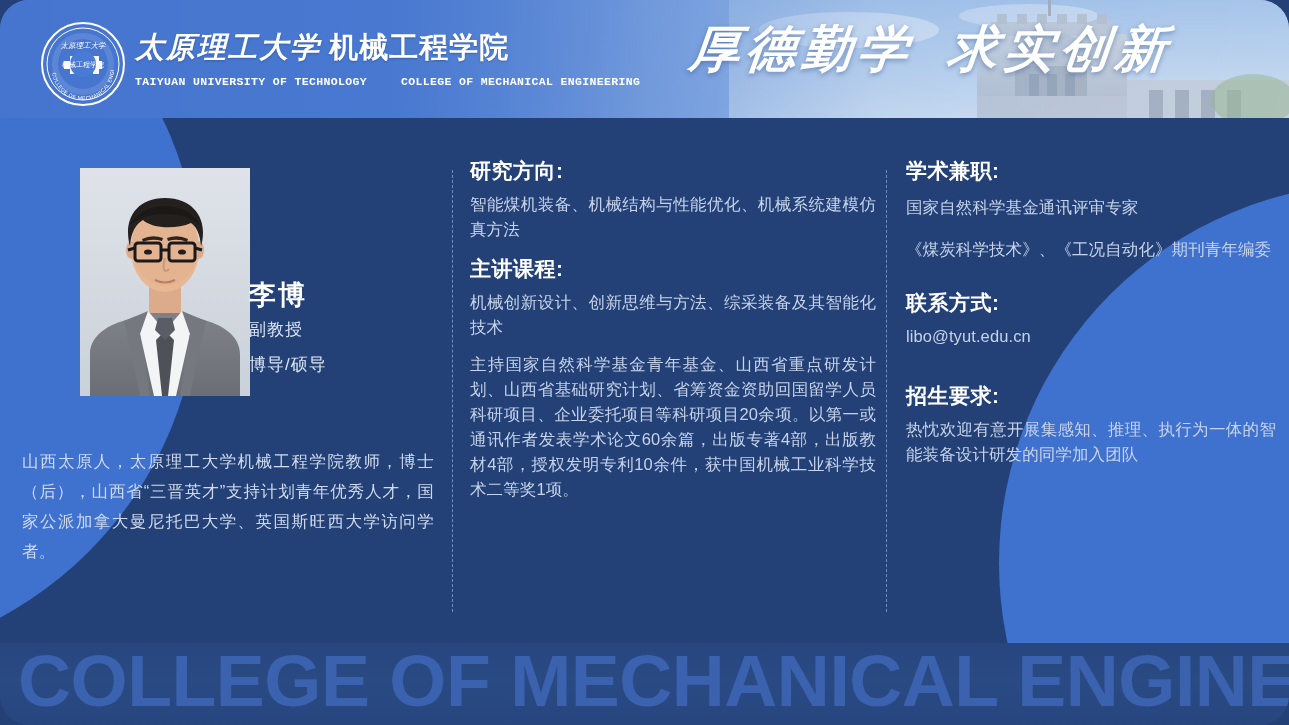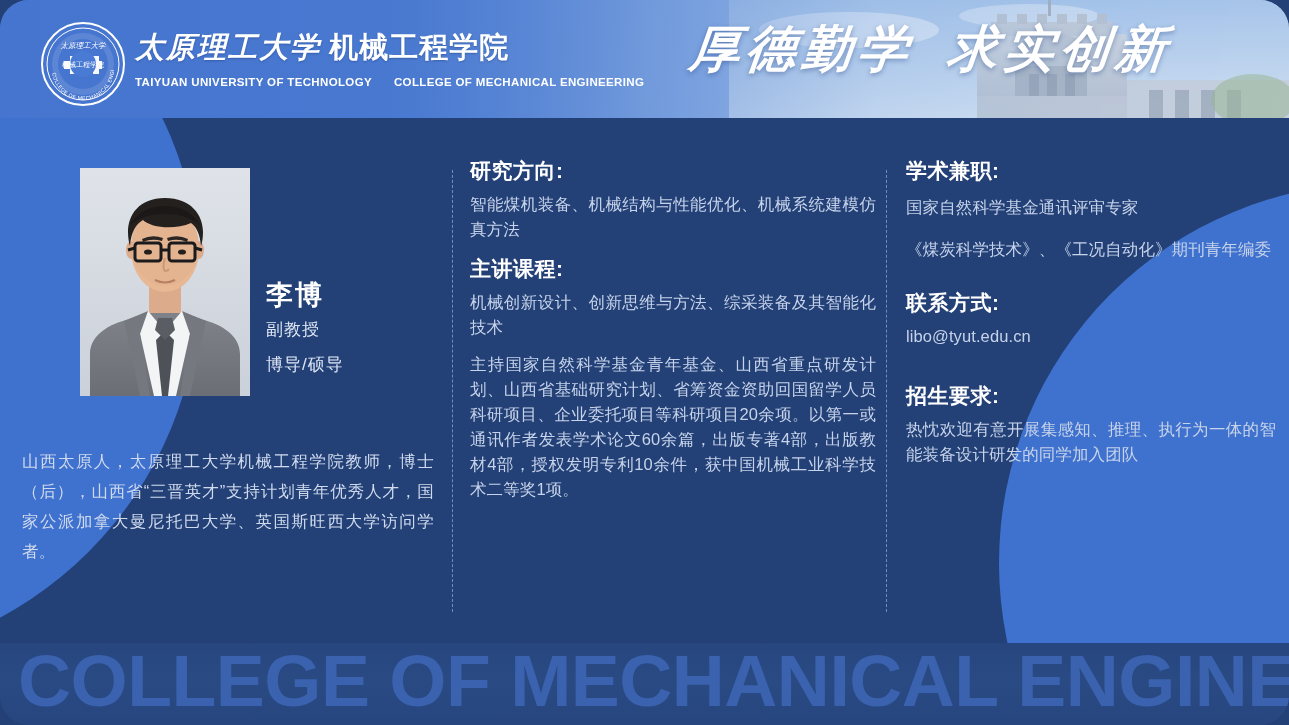--- a/index.html
+++ b/index.html
@@ -29,21 +29,21 @@
   .brand-cn{
     font-family:"Liberation Serif","DejaVu Serif",serif;
     color:#ffffff;font-size:29px;font-weight:700;letter-spacing:1px;
     line-height:46px;white-space:nowrap;
     text-shadow:0 1px 2px rgba(20,45,100,.35);
   }
   .brand-cn .cn-b{font-style:italic;letter-spacing:2px;}
   .brand-en{
     color:#ffffff;font-size:11.5px;font-weight:700;letter-spacing:.35px;
     line-height:16px;white-space:nowrap;margin-top:4px;
-    display:flex;gap:22px;
+    display:flex;gap:34px;font-family:Liberation Mono, monospace;
   }
   .motto{
     position:absolute;left:690px;top:16px;
     color:#ffffff;font-size:50px;font-weight:700;
     font-family:"Liberation Serif","DejaVu Serif",serif;
     font-style:italic;letter-spacing:6px;white-space:nowrap;
     text-shadow:0 2px 5px rgba(40,70,130,.45);
     transform:skewX(-6deg);
   }
   .motto .gap{display:inline-block;width:34px;}
@@ -58,21 +58,21 @@
     position:absolute;right:-470px;bottom:-300px;width:760px;height:760px;
     border-radius:50%;background:#3f71ce;
   }
 
   .photo{
     position:absolute;left:80px;top:50px;width:170px;height:228px;
     background:linear-gradient(180deg,#d9dee6 0%,#cfd5de 100%);
     overflow:hidden;
   }
 
-  .id-block{position:absolute;left:266px;top:160px;width:175px;}
+  .id-block{position:absolute;left:249px;top:160px;width:175px;}
   .id-name{color:#ffffff;font-size:27px;font-weight:700;line-height:34px;letter-spacing:2px;}
   .id-rank{color:#dde6f5;font-size:17px;line-height:36px;letter-spacing:1px;}
   .id-sup{color:#dde6f5;font-size:17px;line-height:34px;letter-spacing:1px;}
 
   .bio{
     position:absolute;left:22px;top:300px;width:412px;
     color:#cfdaee;font-size:16.5px;line-height:30px;letter-spacing:.2px;
     text-align:justify;
     margin-top:28px;
   }

